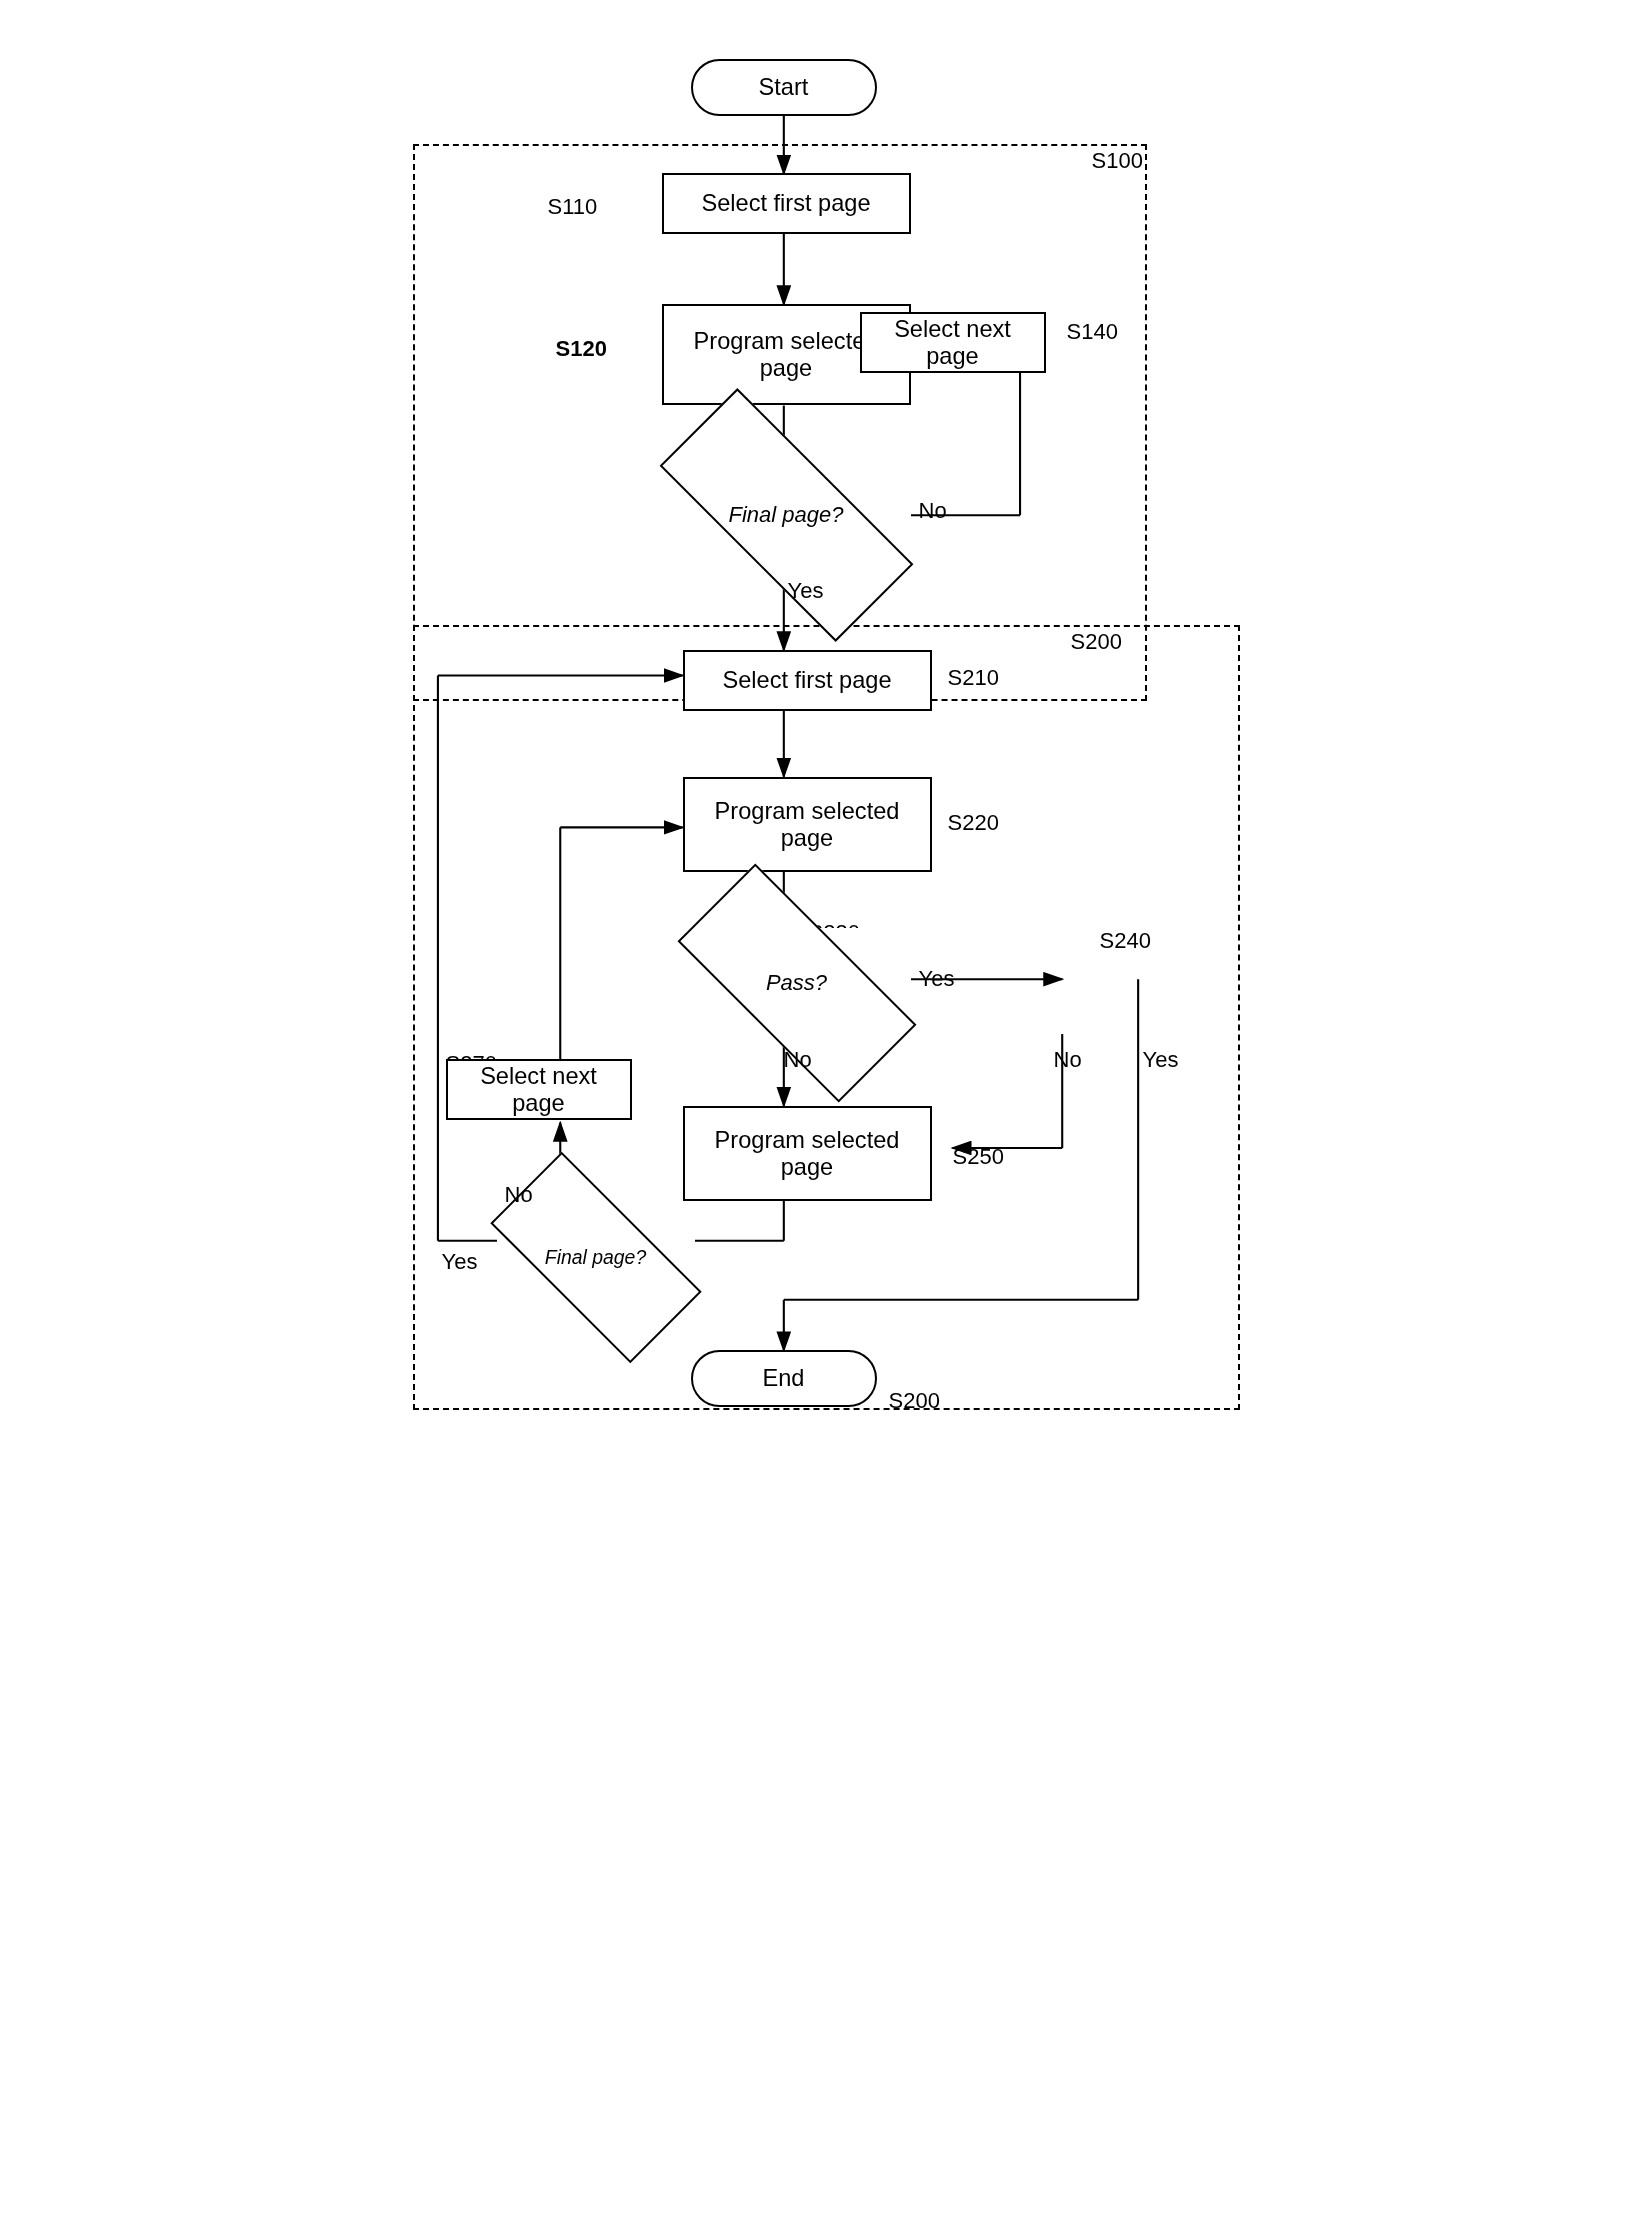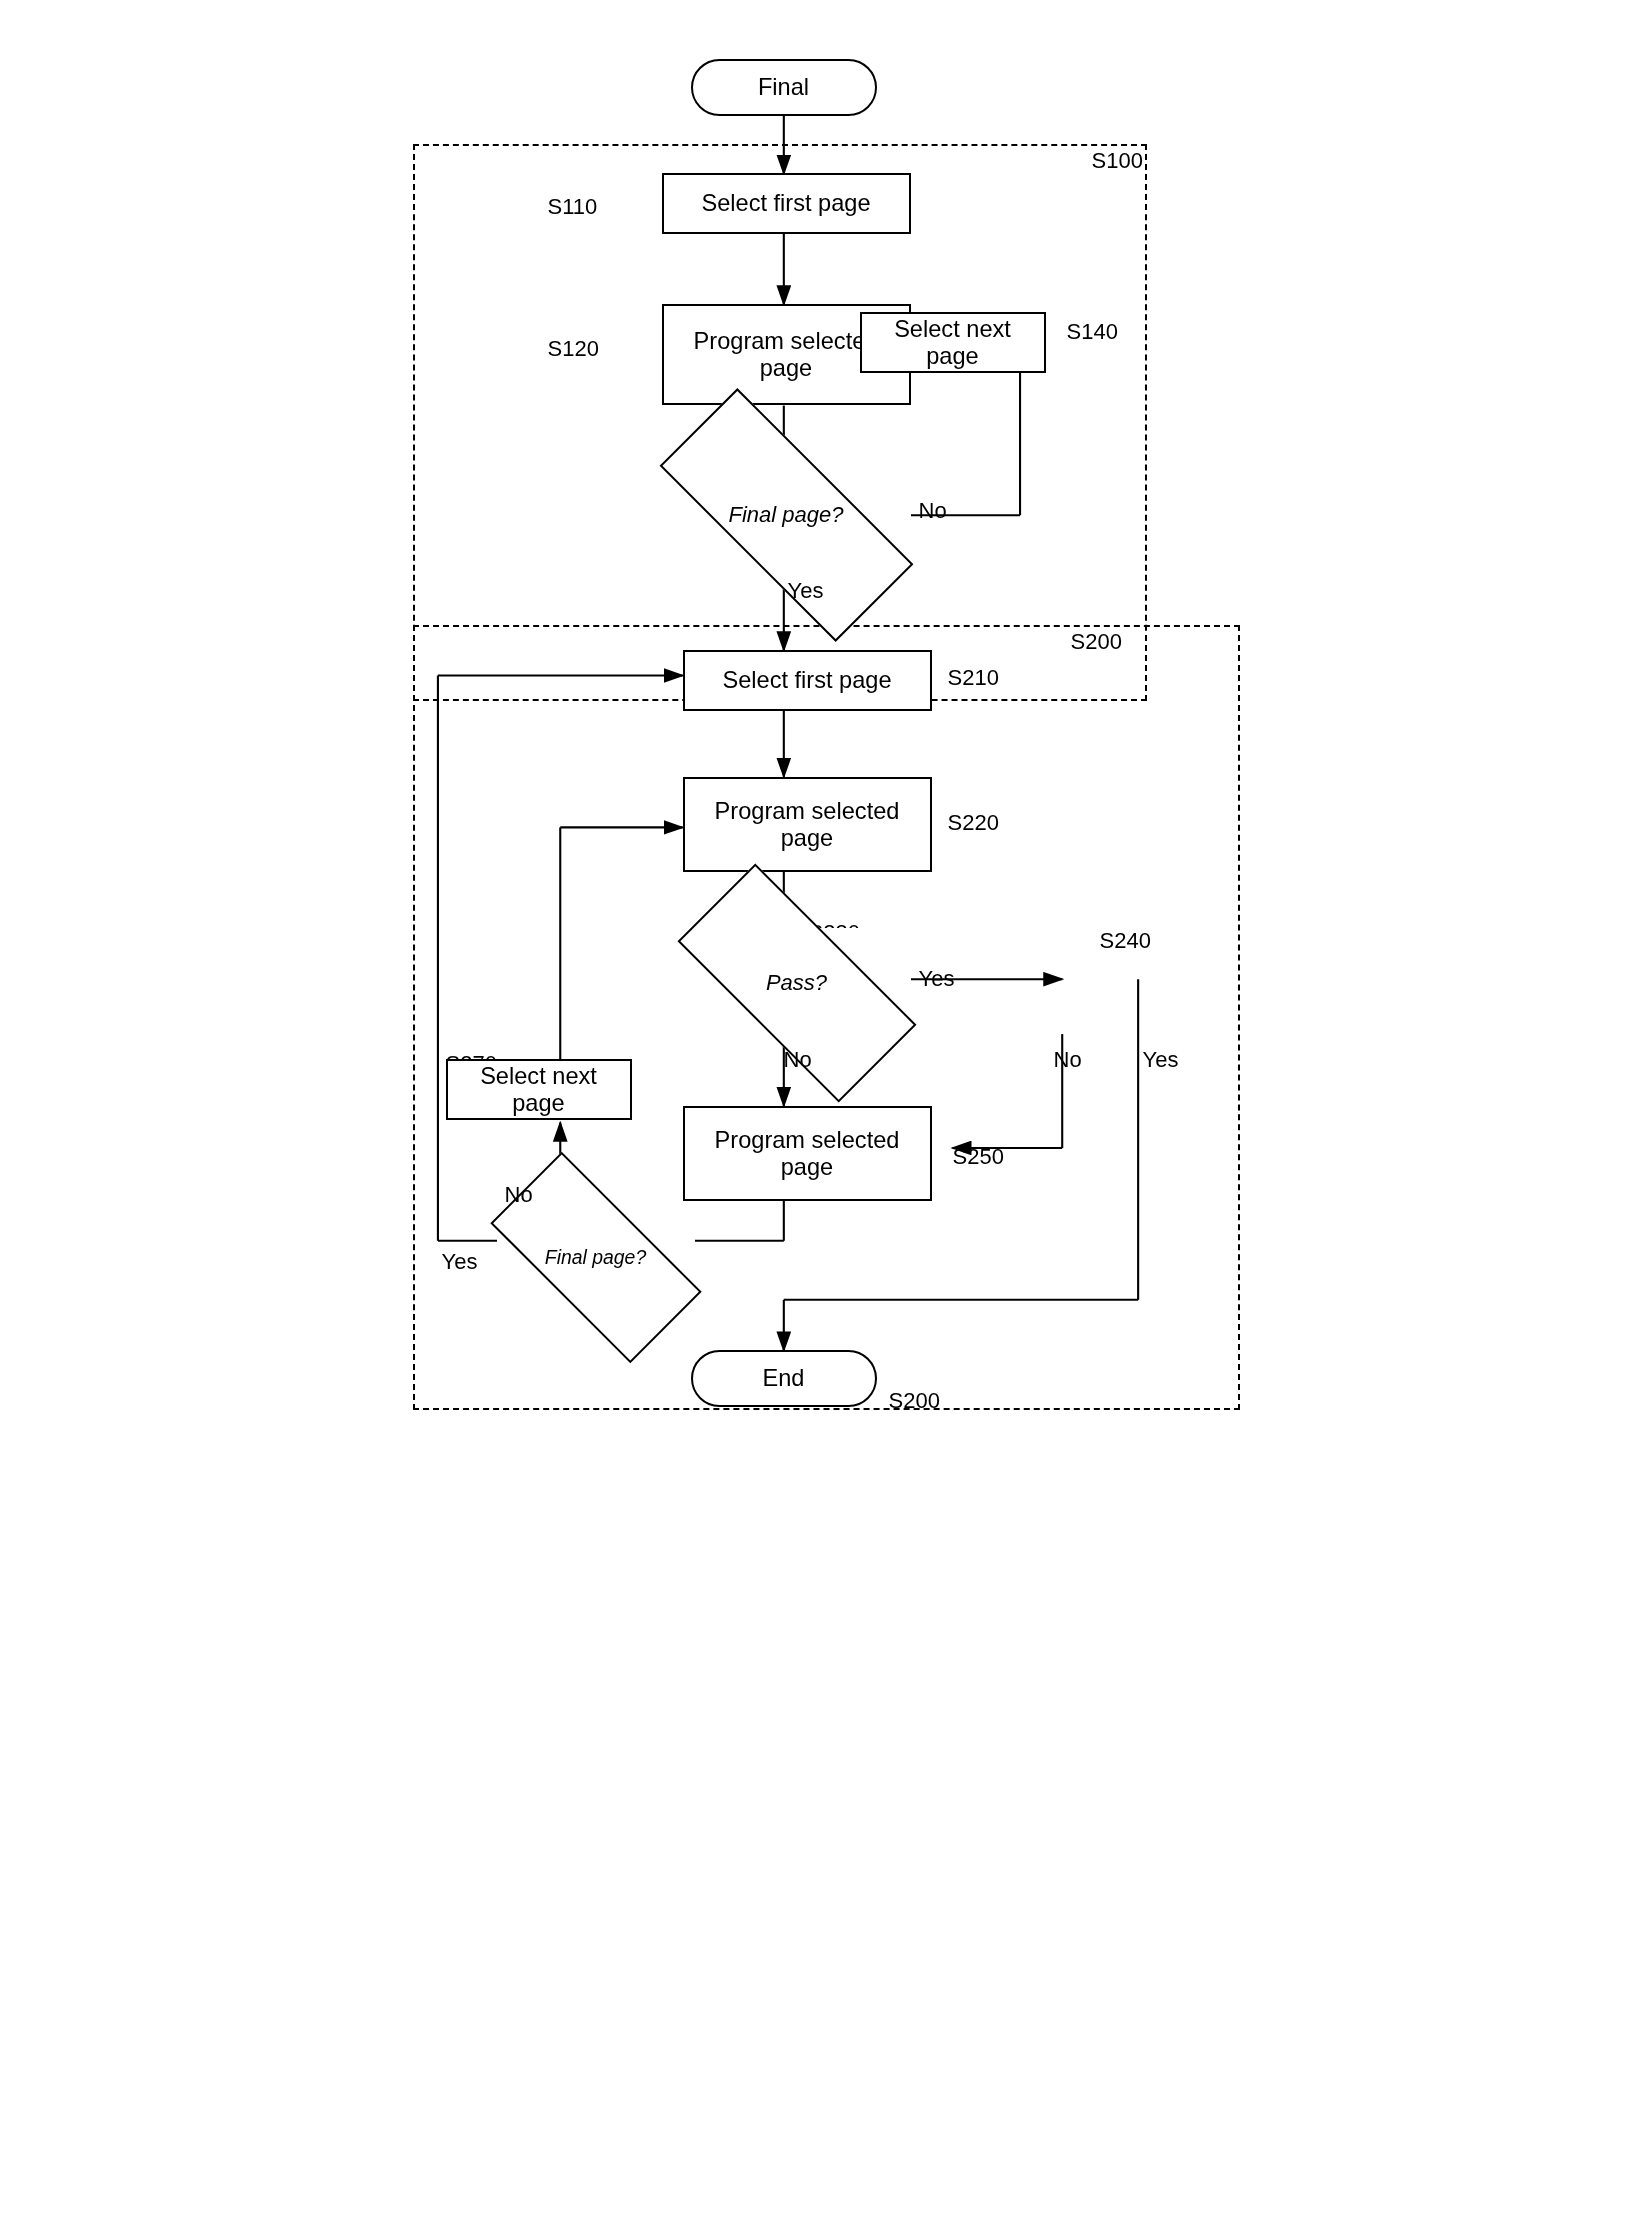--- a/index.html
+++ b/index.html
@@ -144,30 +144,30 @@
 
   <div class="section-box" style="left:51px; top:110px; width:734px; height:557px;"></div>
 
   <div class="section-box" style="left:51px; top:591px; width:827px; height:785px;"></div>
 
   <span class="label-text" style="left:709px; top:114px;margin-left:21px;">S100</span>
 
   <span class="label-text" style="left:709px; top:595px;">S200</span>
 
   <div class="flow-box rounded" style="left:329px; top:25px; width:186px; height:57px;">
-    <span>Final</span>
+    <span>Start</span>
   </div>
 
   <span class="label-text" style="left:186px; top:160px;">S110</span>
 
   <div class="flow-box" style="left:300px; top:139px; width:249px; height:61px;">
     <span>Select first page</span>
   </div>
 
-  <span class="label-text" style="left:186px; top:302px;">S120</span>
+  <span class="label-text" style="left:194px; top:302px;font-weight:bold;">S120</span>
 
   <div class="flow-box" style="left:300px; top:270px; width:249px; height:101px;">
     <span style="white-space:pre-line;">Program selected
 page</span>
   </div>
 
   <span class="label-text" style="left:439px; top:422px;">S130</span>
 
   <div class="diamond" style="left:300px; top:426px; width:249px; height:110px;">
     <div class="diamond-inner">

